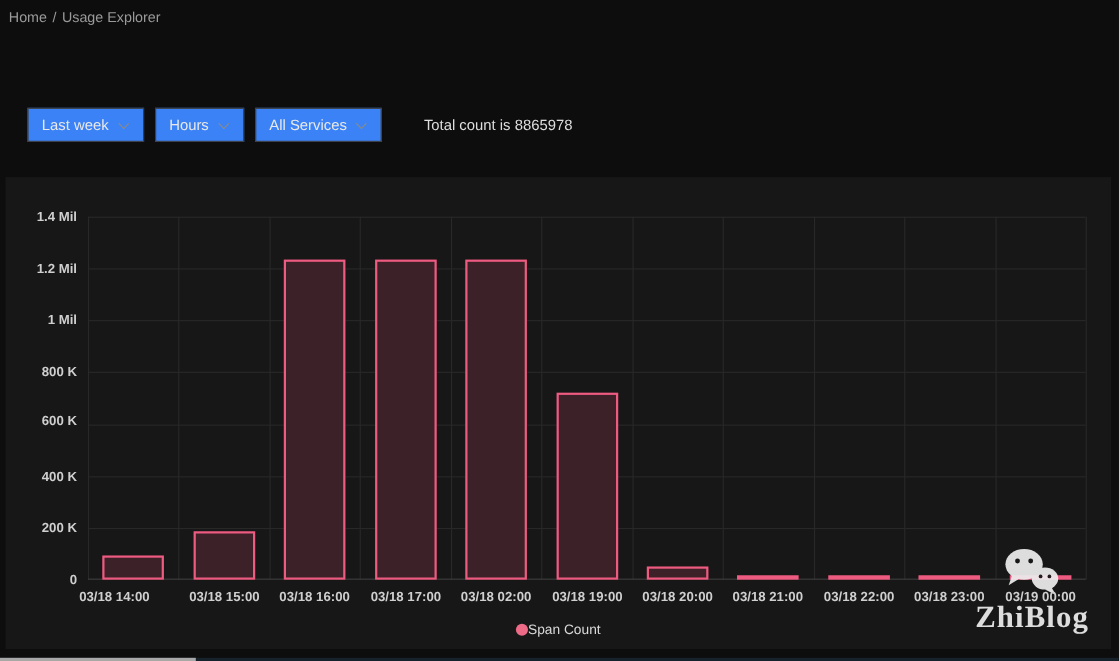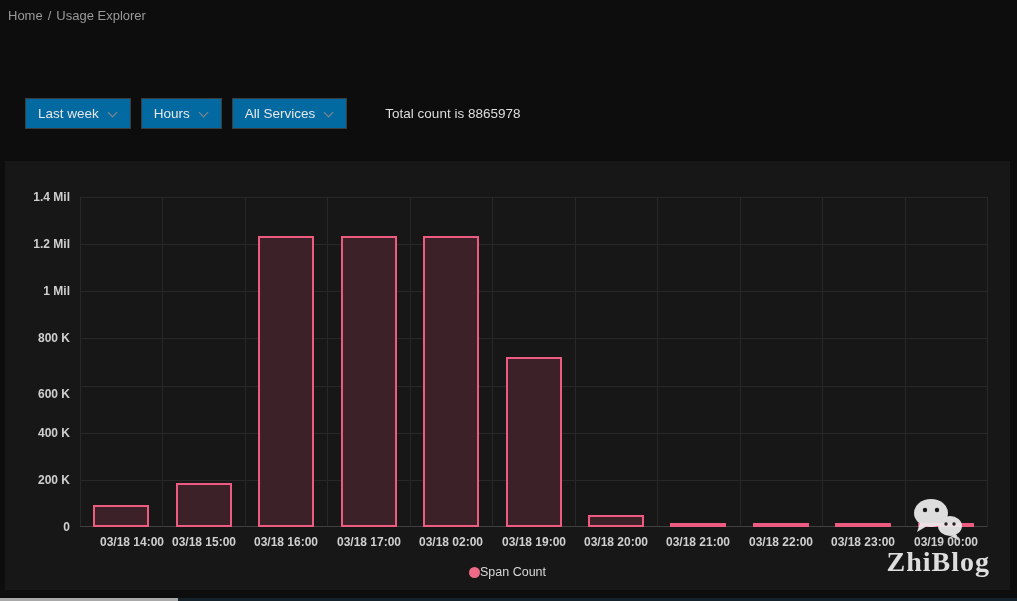--- a/index.html
+++ b/index.html
@@ -17,21 +17,21 @@
     font-size: 13px; color: #9a9a9a;
   }
   .breadcrumb .crumb { cursor: pointer; }
   
   .controls {
     position: absolute; top: 98px; left: 25px;
     display: flex; align-items: center; gap: 10px; height: 31px;
   }
   .dropdown {
     height: 31px; display: flex; align-items: center; gap: 9px;
-    background: #0369a1; border: 1px solid #3d3d3d;
+    background: #3b82f6; border: 1px solid #3d3d3d;
     padding: 0 12px; color: #e8e8e8; font-size: 13.5px; cursor: pointer;
   }
   .chev {
     width: 10px; height: 10px; display: inline-block; position: relative; top: -2px;
   }
   .chev::before {
     content: ""; position: absolute; left: 1px; top: 2px;
     width: 6px; height: 6px;
     border-right: 1.5px solid #8a8a8a; border-bottom: 1.5px solid #8a8a8a;
     transform: rotate(45deg);
@@ -165,26 +165,26 @@
       <ellipse cx="40" cy="30" rx="12" ry="10" fill="#ececec"></ellipse>
       <path d="M46 38 L50 45 L40 40 Z" fill="#ececec"></path>
       <circle cx="36" cy="28" r="1.7" fill="#171717"></circle>
       <circle cx="44" cy="28" r="1.7" fill="#171717"></circle>
     </svg>
     <span class="watermark-text">ZhiBlog</span>
   </div>
 <div class="ylab" style="top: 366px;">0</div>
     <div class="ylab" style="top: 318.857px;">200 K</div>
     <div class="ylab" style="top: 271.714px;">400 K</div>
-    <div class="ylab" style="top: 233px;">600 K</div>
+    <div class="ylab" style="top: 221px;">600 K</div>
     <div class="ylab" style="top: 177.429px;">800 K</div>
     <div class="ylab" style="top: 130.286px;">1 Mil</div>
     <div class="ylab" style="top: 83.1429px;">1.2 Mil</div>
     <div class="ylab" style="top: 36px;">1.4 Mil</div>
-    <div class="xlab" style="left: 127px;">03/18 14:00</div>
+    <div class="xlab" style="left: 99px;">03/18 14:00</div>
     <div class="xlab" style="left: 199px;">03/18 15:00</div>
     <div class="xlab" style="left: 281px;">03/18 16:00</div>
     <div class="xlab" style="left: 364px;">03/18 17:00</div>
     <div class="xlab" style="left: 446px;">03/18 02:00</div>
     <div class="xlab" style="left: 529px;">03/18 19:00</div>
     <div class="xlab" style="left: 611px;">03/18 20:00</div>
     <div class="xlab" style="left: 693px;">03/18 21:00</div>
     <div class="xlab" style="left: 776px;">03/18 22:00</div>
     <div class="xlab" style="left: 858px;">03/18 23:00</div>
     <div class="xlab" style="left: 941px;">03/19 00:00</div>

